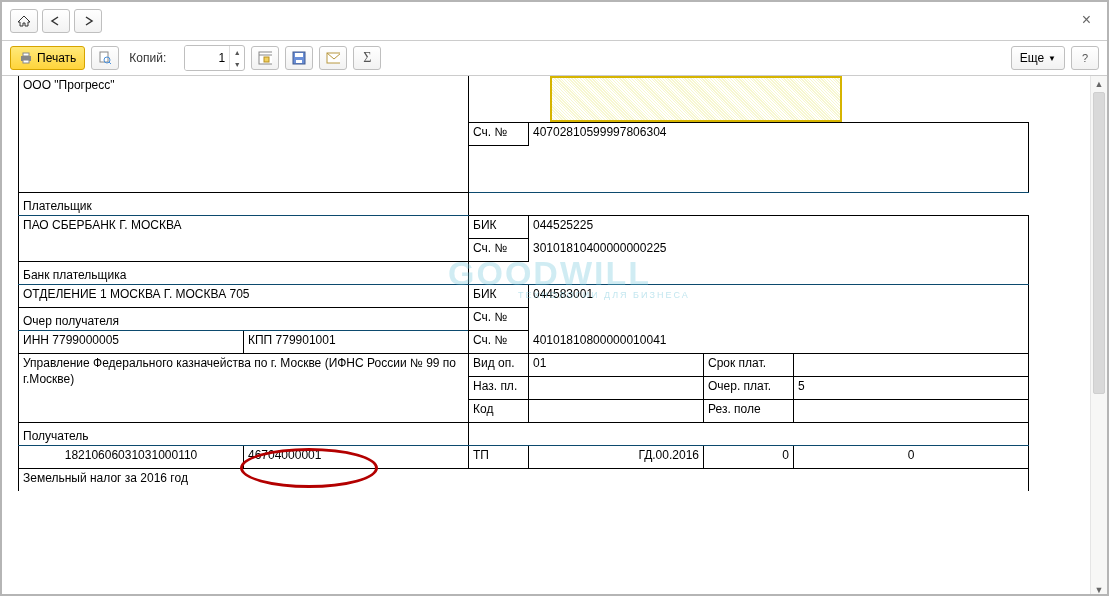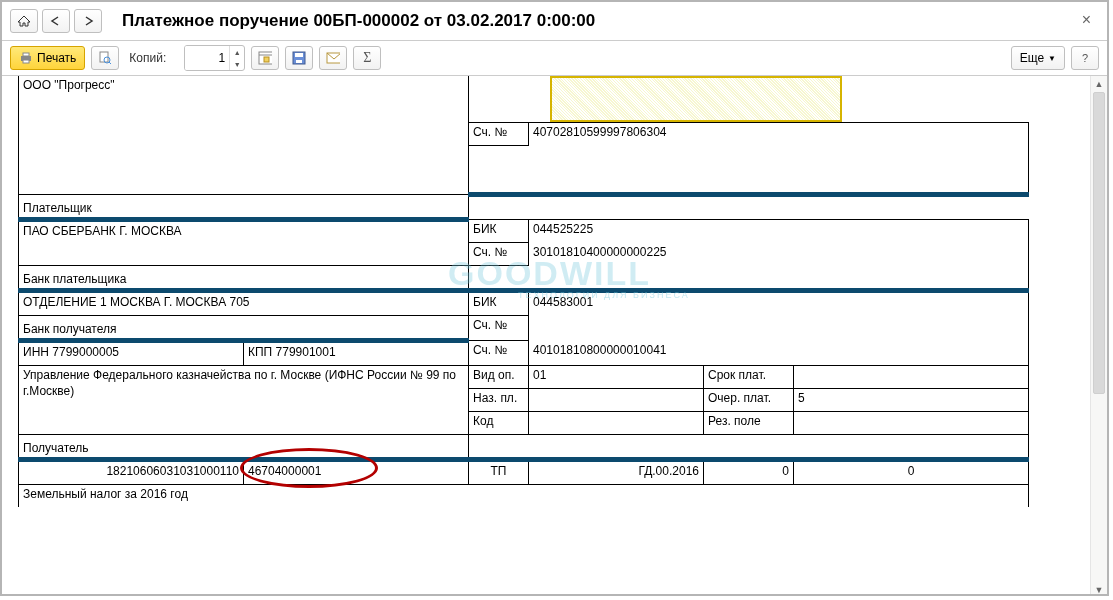--- a/index.html
+++ b/index.html
@@ -24,21 +24,21 @@
 .scrollbar .arrow{height:16px;display:flex;align-items:center;justify-content:center;font-size:9px;color:#666}
 .scrollbar .track{position:absolute;top:16px;bottom:16px;left:2px;right:2px}
 .scrollbar .thumb{position:absolute;top:0;left:0;right:0;height:300px;background:#d9d9d9;border:1px solid #cfcfcf;border-radius:2px}
 .scrollbar .arrow.bot{position:absolute;bottom:0;left:0;right:0}
 .sheet{position:absolute;left:16px;top:0;right:32px;height:100%}
 table.doc{border-collapse:collapse;width:1010px;table-layout:fixed}
 table.doc td{border:1px solid #000;padding:2px 4px;font-size:12px;vertical-align:top;height:18px}
 table.doc td.nb{border:none}
 table.doc td.bl{border-left:1px solid #000}
 table.doc td.br{border-right:1px solid #000}
-table.doc td.bb{border-bottom:5px solid #0c4a6e}
+table.doc td.bb{border-bottom:1px solid #0c4a6e}
 .yellow{position:absolute;left:532px;top:0;width:288px;height:42px;border:2px solid #d6b400;background:repeating-linear-gradient(45deg,#fff,#fff 1px,#f7f7d0 1px,#f7f7d0 2px)}
 .watermark{position:absolute;left:430px;top:178px;font-size:34px;font-weight:bold;color:rgba(120,200,220,0.35);letter-spacing:2px;pointer-events:none}
 .watermark2{position:absolute;left:500px;top:214px;font-size:9px;color:rgba(120,200,220,0.45);letter-spacing:2px;pointer-events:none}
 .circle{position:absolute;border:3px solid #b30000;border-radius:50%;width:132px;height:34px;pointer-events:none}
 .cell-lbl{font-size:11px}
 .smallrow td{height:16px}
 </style>
 </head>
 <body>
 
@@ -53,21 +53,20 @@
     <button class="hbtn">
         <svg width="14" height="10">
           <path d="M9 1 L3 5 L9 9" fill="none" stroke="#333" stroke-width="1.5"></path>
         </svg>
       </button>
     <button class="hbtn">
         <svg width="14" height="10">
           <path d="M5 1 L11 5 L5 9" fill="none" stroke="#333" stroke-width="1.5"></path>
         </svg>
       </button>
-    <span class="title">Платежное поручение 00БП-000002 от 03.02.2017 0:00:00</span>
     <button class="close">×</button>
   </div>
 
   <div class="toolbar">
     <button class="print">
       <svg width="14" height="12">
           <rect x="2" y="4" width="10" height="5" fill="#888"></rect>
           <rect x="4" y="1" width="6" height="3" fill="#fff" stroke="#888"></rect>
           <rect x="4" y="8" width="6" height="3" fill="#fff" stroke="#888"></rect>
         </svg>
@@ -175,21 +174,21 @@
         <tr>
           <td colspan="2" rowspan="2" class="bl br" style="border-bottom:none"><span>ОТДЕЛЕНИЕ 1 МОСКВА Г. МОСКВА 705</span></td>
           <td class="cell-lbl">БИК</td>
           <td colspan="5" class="br" style="border-bottom:none"><span>044583001</span></td>
         </tr>
         <tr>
           <td rowspan="2" class="cell-lbl">Сч. №</td>
           <td colspan="5" rowspan="2" class="br" style="border-top:none;border-bottom:none"></td>
         </tr>
         <tr class="smallrow">
-          <td colspan="2" class="bl br bb cell-lbl" style="vertical-align:bottom"><span>Банк получателя</span></td>
+          <td colspan="2" class="bl br bb cell-lbl" style="vertical-align:bottom"><span>Очер получателя</span></td>
         </tr>
 
         <tr>
           <td class="bl">ИНН 7799000005</td>
           <td>КПП 779901001</td>
           <td rowspan="2" class="cell-lbl" style="border-bottom:none">Сч. №</td>
           <td colspan="5" rowspan="2" class="br" style="border-top:none;border-bottom:none"><span>40101810800000010041</span></td>
         </tr>
         <tr>
           <td colspan="2" rowspan="4" class="bl br" style="border-bottom:none;line-height:1.3"><span>Управление Федерального казначейства по г. Москве (ИФНС России № 99 по г.Москве)</span></td>
@@ -215,25 +214,25 @@
         </tr>
         <tr class="smallrow">
           <td colspan="2" class="bl br bb cell-lbl" style="vertical-align:bottom"><span>Получатель</span></td>
           <td class="nb bb"></td>
               <td colspan="2" class="nb bb"></td>
               <td class="nb bb"></td>
               <td colspan="2" class="nb br bb"></td>
         </tr>
 
         <tr>
-          <td class="bl" style="text-align:right">18210606031031000110</td>
+          <td class="bl" style="text-align:center">18210606031031000110</td>
           <td style="text-align:left;position:relative">
             <span>46704000001</span>
           </td>
-          <td style="text-align:center">ТП</td>
+          <td style="">ТП</td>
           <td colspan="2" style="text-align:right">ГД.00.2016</td>
           <td style="text-align:right">0</td>
           <td colspan="2" class="br" style="text-align:center">0</td>
         </tr>
 
         <tr>
           <td colspan="8" class="bl br" style="border-bottom:none"><span>Земельный налог за 2016 год</span></td>
         </tr>
       </tbody>
         </table>

